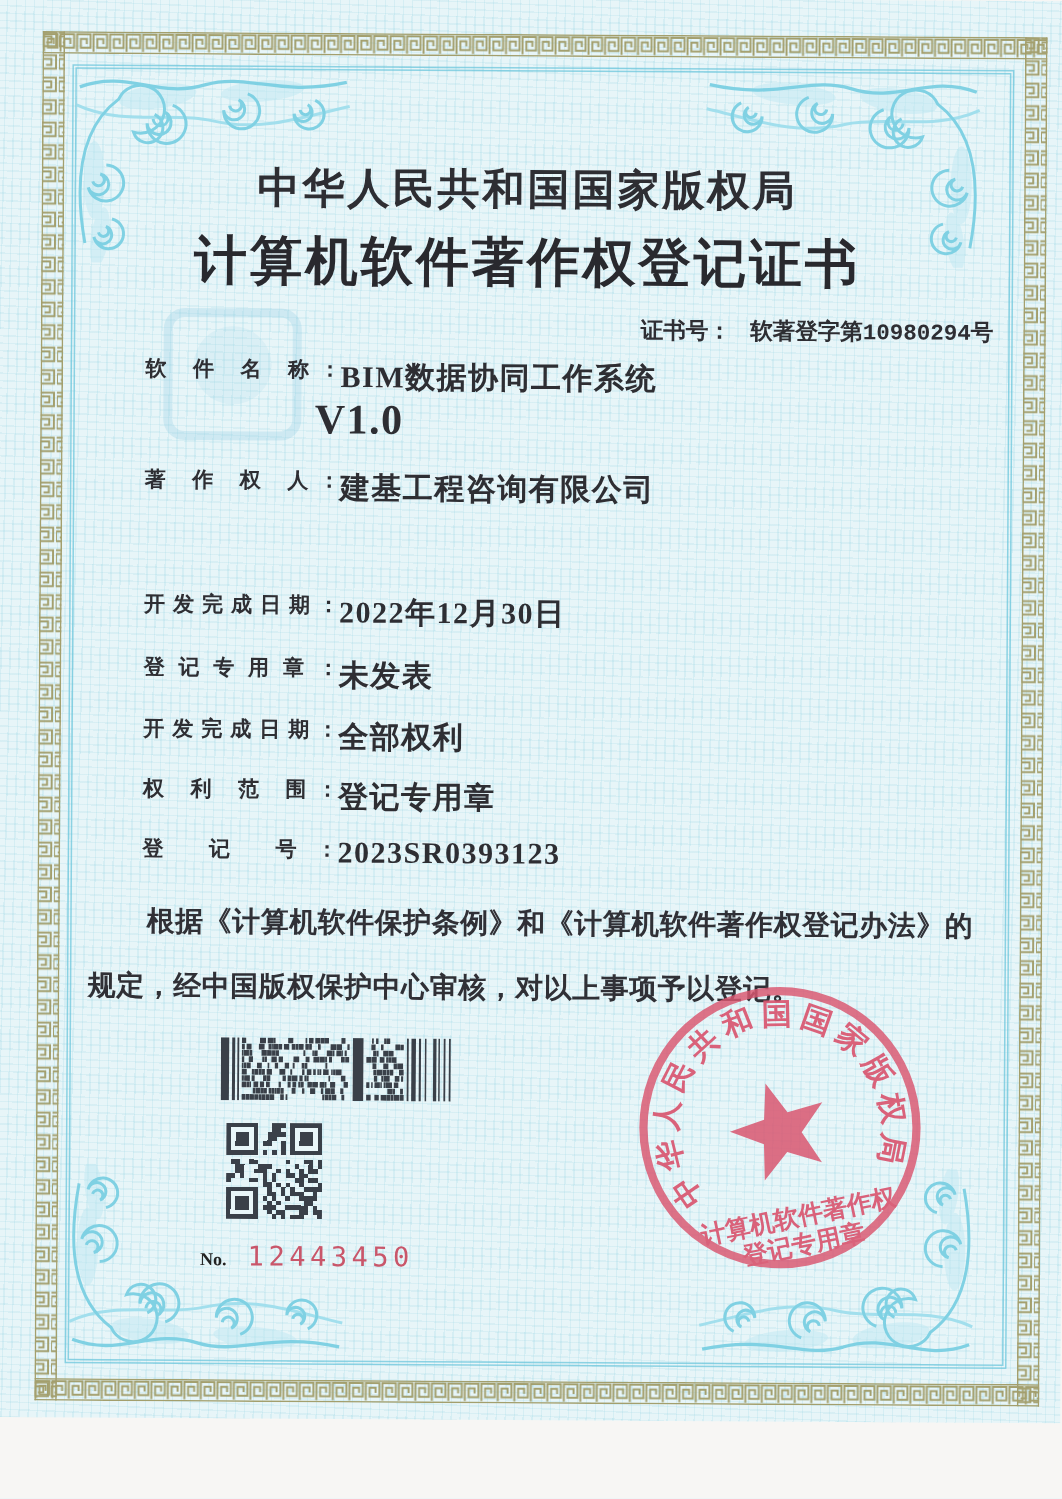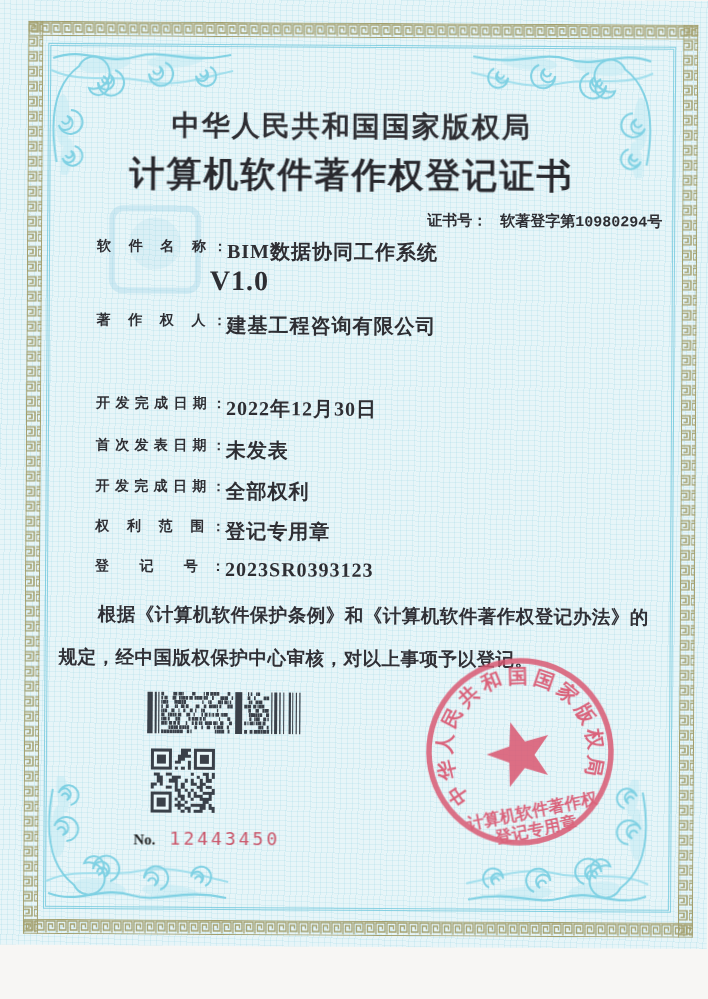--- a/index.html
+++ b/index.html
@@ -65,21 +65,21 @@
   .qrcode{position:absolute;left:157px;top:751px;width:64px;height:64px;}
   .seal{
     position:absolute;left:426px;top:652px;width:200px;height:200px;
     transform:rotate(-12deg);opacity:.92;z-index:6;
   }
   .issue-date{
     position:absolute;left:426px;top:822px;font-size:21.5px;font-weight:700;
     color:#26262b;letter-spacing:1px;z-index:7;white-space:nowrap;
   }
   .serial{position:absolute;left:140px;top:830px;white-space:nowrap;z-index:7;}
-  .serial .lbl{font-size:15px;color:#222;font-weight:600;}
+  .serial .lbl{font-size:12px;color:#222;font-weight:600;}
   .serial .num{
     font-family:"DejaVu Sans Mono","Liberation Mono",monospace;
     font-size:18px;color:#c9566a;letter-spacing:3px;margin-left:14px;text-align:center;
   }
   .defs-holder{position:absolute;width:0;height:0;overflow:hidden;}
 </style>
 </head>
 <body>
 
 <svg class="defs-holder" aria-hidden="true">
@@ -163,21 +163,21 @@
     <span class="f-label">软 件 名 称：</span><span class="f-value">BIM数据协同工作系统</span>
   </div>
   <div class="value-line2">V1.0</div>
   <div class="row" style="top:314px;">
     <span class="f-label">著 作 权 人：</span><span class="f-value">建基工程咨询有限公司</span>
   </div>
   <div class="row" style="top:397px;">
     <span class="f-label">开发完成日期：</span><span class="f-value">2022年12月30日</span>
   </div>
   <div class="row" style="top:439px;">
-    <span class="f-label">首次发表日期：</span><span class="f-value">未发表</span>
+    <span class="f-label">登记专用章：</span><span class="f-value">未发表</span>
   </div>
   <div class="row" style="top:480px;">
     <span class="f-label">开发完成日期：</span><span class="f-value">全部权利</span>
   </div>
   <div class="row" style="top:520px;">
     <span class="f-label">权 利 范 围：</span><span class="f-value">登记专用章</span>
   </div>
   <div class="row" style="top:560px;">
     <span class="f-label">登  记  号：</span><span class="f-value">2023SR0393123</span>
   </div>

